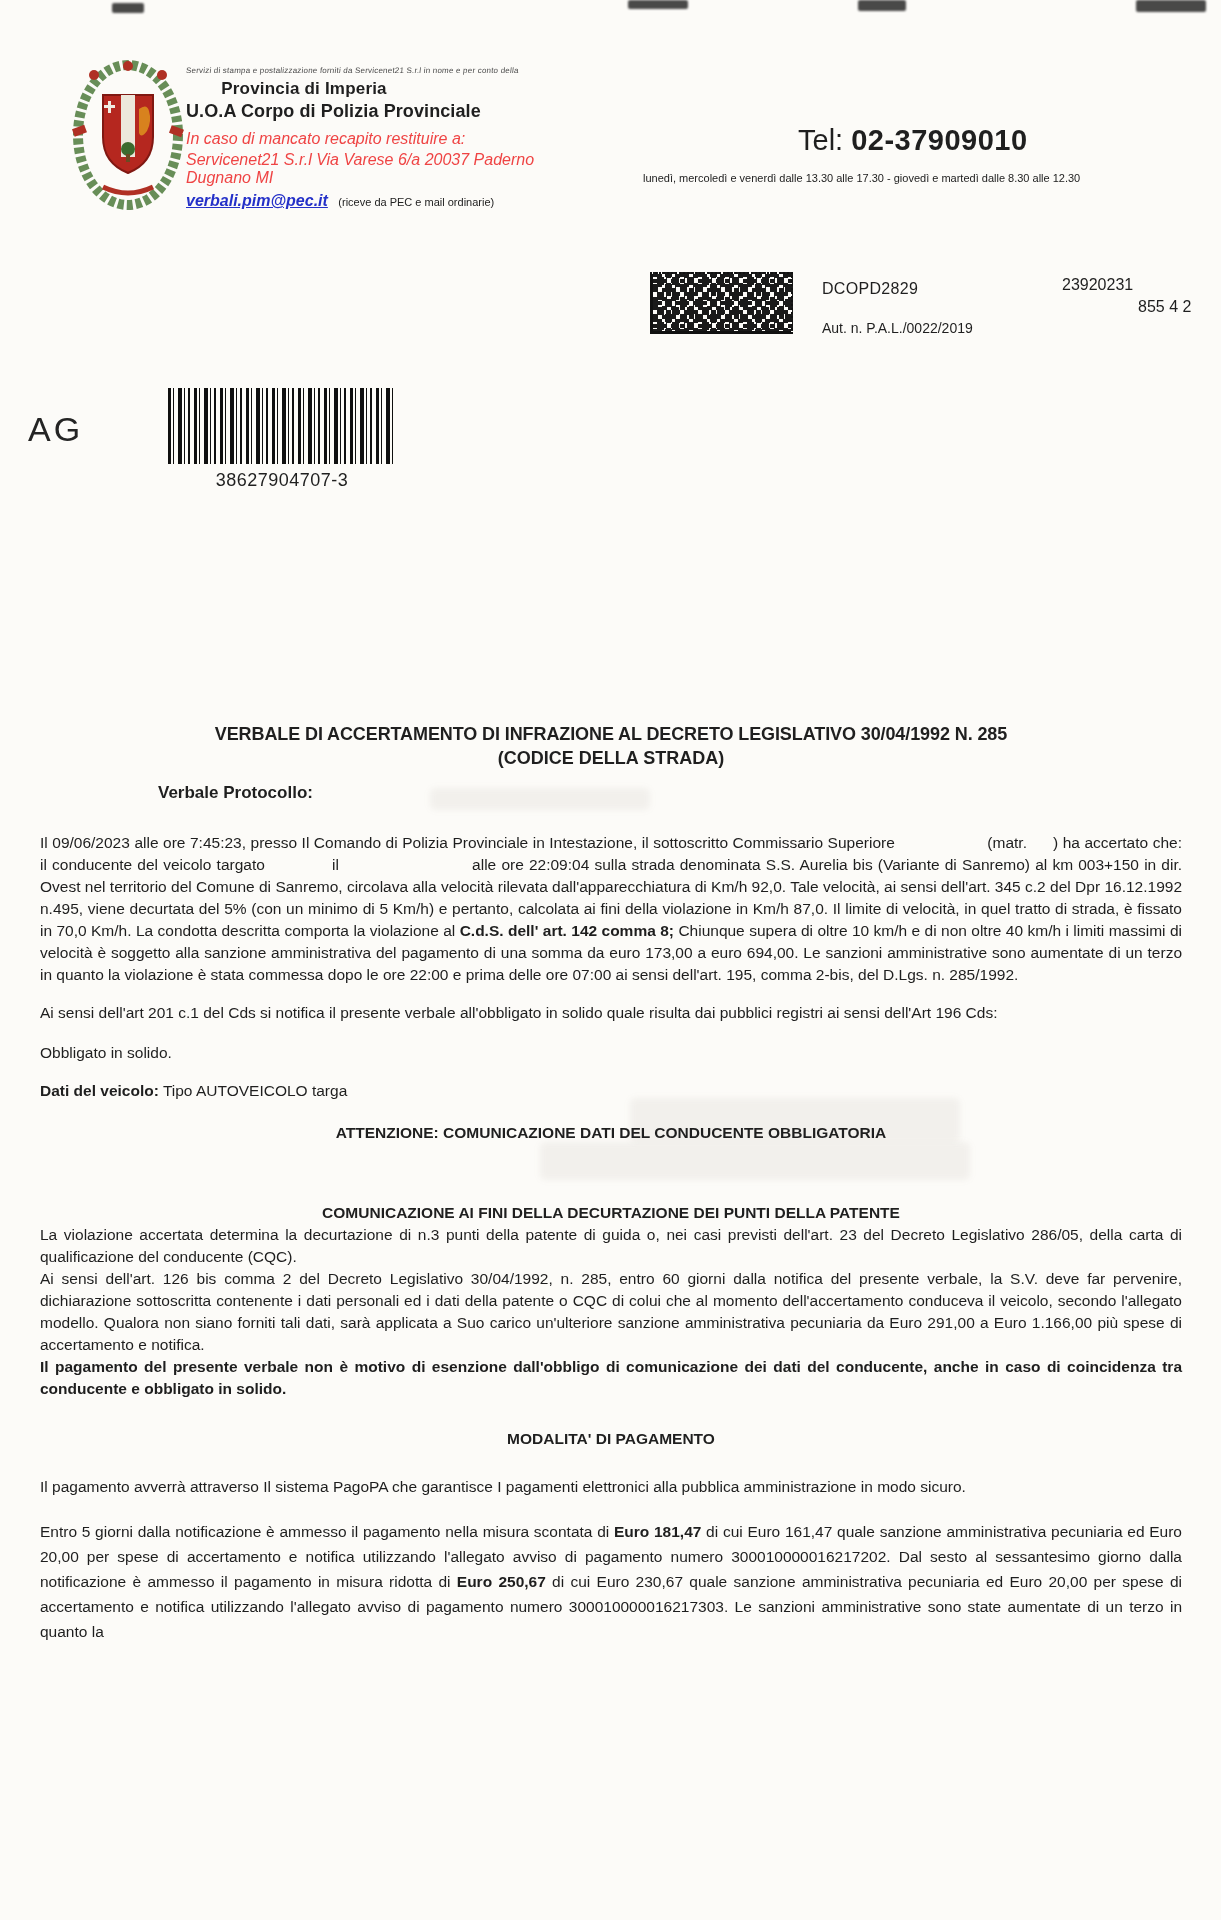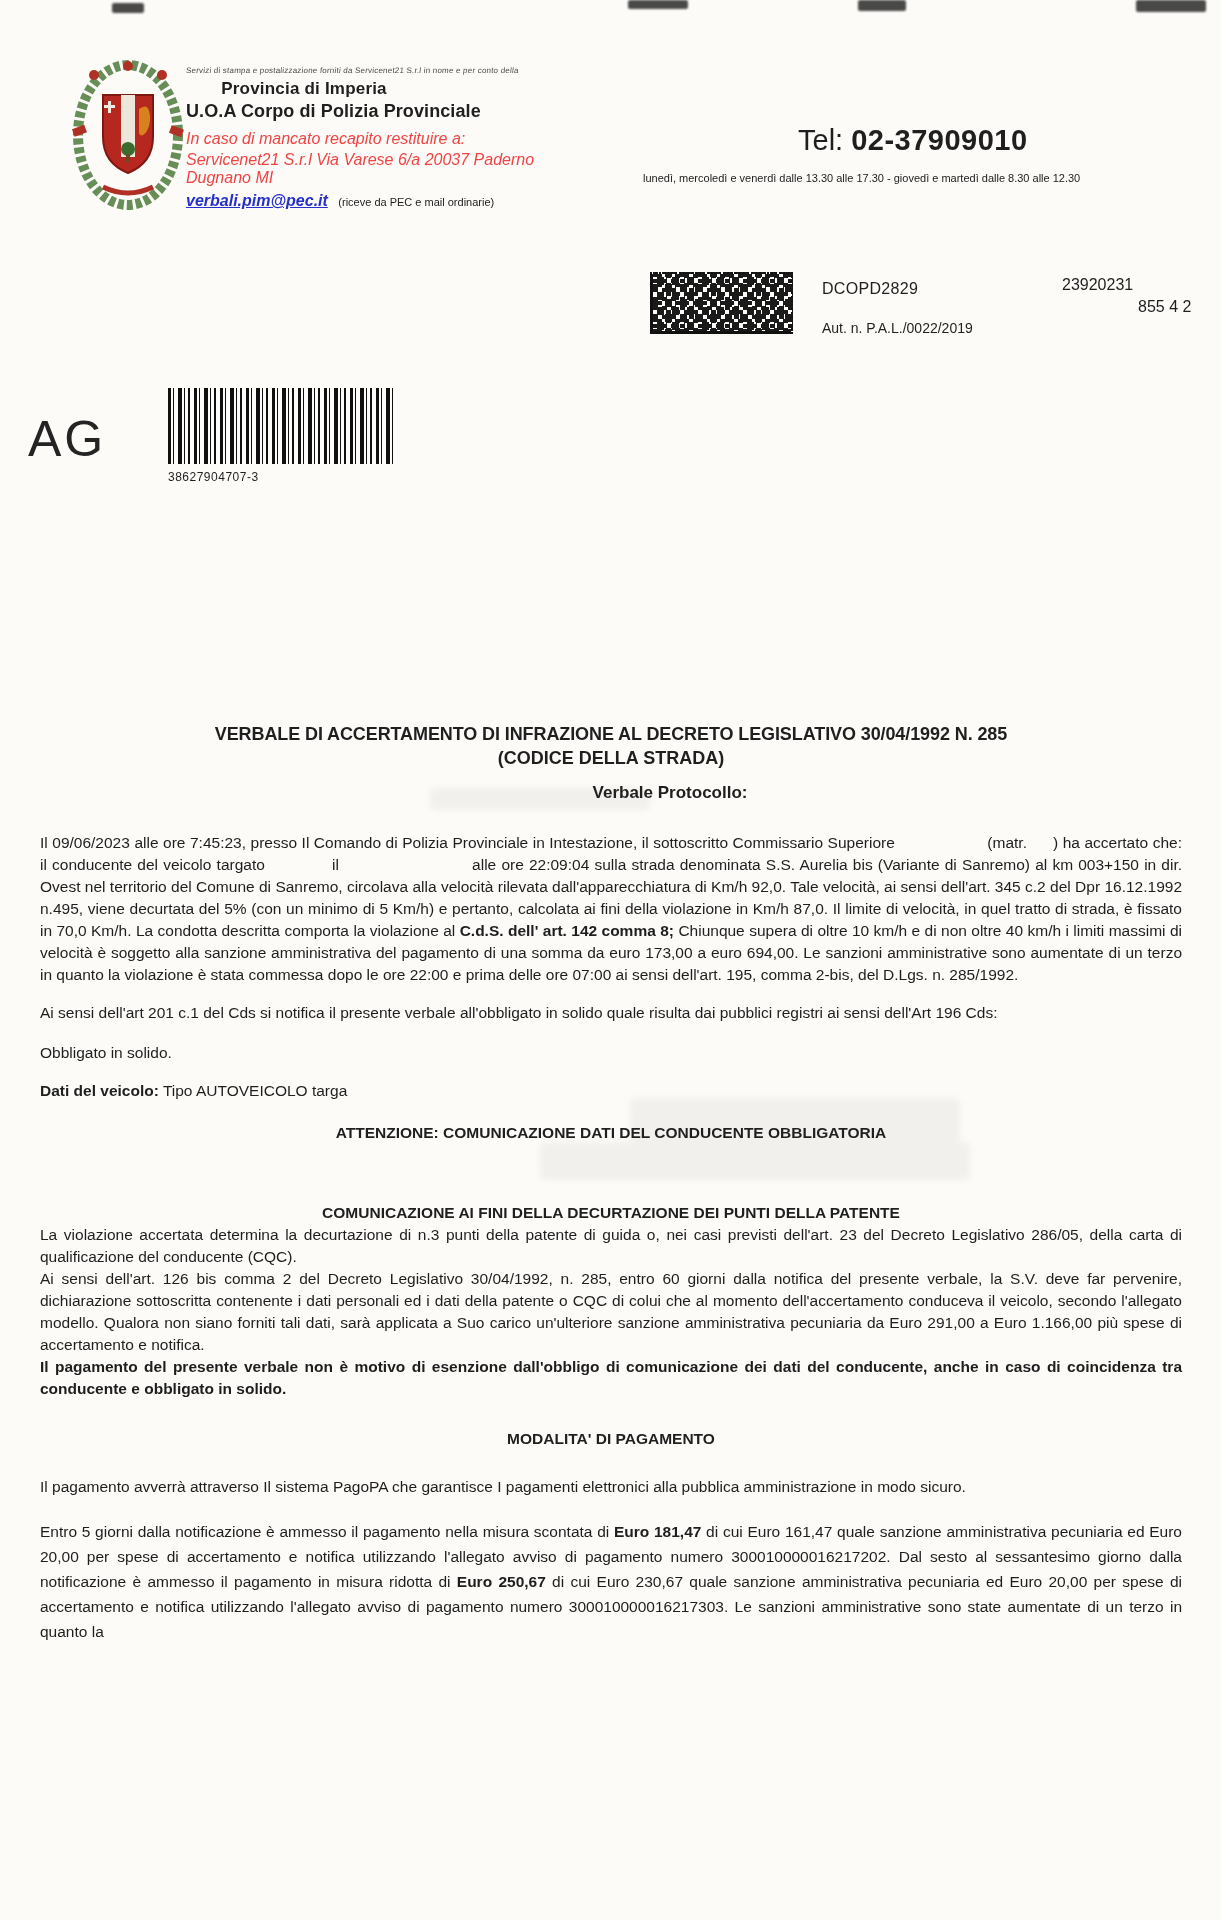--- a/index.html
+++ b/index.html
@@ -33,35 +33,35 @@
       repeating-conic-gradient(transparent 0% 25%, #1a1a1a 0% 50%);
     background-size:9px 9px, 15px 15px; background-position:0 0, 4px 3px;
     border-left:3px solid #111; border-bottom:3px solid #111;
     border-top:2px dotted #111; border-right:2px dotted #111; }
   .doc-code { position:absolute; left:822px; top:280px; font-size:16px; letter-spacing:.3px; }
   .auth-code { position:absolute; left:822px; top:320px; font-size:14px; }
   .ref-num-1 { position:absolute; left:1062px; top:276px; font-size:16px; }
   .ref-num-2 { position:absolute; left:1138px; top:298px; font-size:16px; }
 
   
-  .ag { position:absolute; left:28px; top:410px; font-size:50px; color:#242424; letter-spacing:3px; }
+  .ag { position:absolute; left:28px; top:410px; font-size:34px; color:#242424; letter-spacing:3px; }
   .barcode { position:absolute; left:168px; top:388px; width:228px; height:76px;
     background:repeating-linear-gradient(90deg,
       #101010 0px,#101010 3px,#fdfcf8 3px,#fdfcf8 5px,
       #101010 5px,#101010 6px,#fdfcf8 6px,#fdfcf8 10px,
       #101010 10px,#101010 14px,#fdfcf8 14px,#fdfcf8 16px,
       #101010 16px,#101010 17px,#fdfcf8 17px,#fdfcf8 20px,
       #101010 20px,#101010 22px,#fdfcf8 22px,#fdfcf8 26px); }
-  .barcode-num { position:absolute; left:168px; top:470px; width:228px; text-align:left; font-size:12px; letter-spacing:.5px; }
+  .barcode-num { position:absolute; left:168px; top:470px; width:228px; text-align:center; font-size:18px; letter-spacing:.5px; }
 
   
   .doc-body { position:absolute; left:40px; top:722px; width:1142px; }
   .title-1 { font-size:18px; font-weight:bold; text-align:center; line-height:24px; letter-spacing:-.1px; }
   .title-2 { font-size:18px; font-weight:bold; text-align:center; line-height:24px; }
-  .protocol { font-size:17px; font-weight:bold; margin:12px 0 14px 118px; line-height:22px;text-align:center; }
+  .protocol { font-size:17px; font-weight:bold; margin:12px 0 14px 118px; line-height:22px; }
   .para { font-size:15.5px; line-height:22px; text-align:justify; color:#1e1e1e; }
   .p1 { margin-top:28px; }
   .p2 { margin-top:16px; }
   .lbl-line { font-size:15.5px; line-height:22px; }
   .obbligato { font-weight:normal; margin-top:18px; }
   .vehicle { margin-top:16px; }
   .vehicle b { font-weight:bold; }
   .center-head { font-size:15.5px; font-weight:bold; text-align:center; line-height:22px; }
   .attention { margin-top:20px; }
   .points-head { margin-top:58px; }

